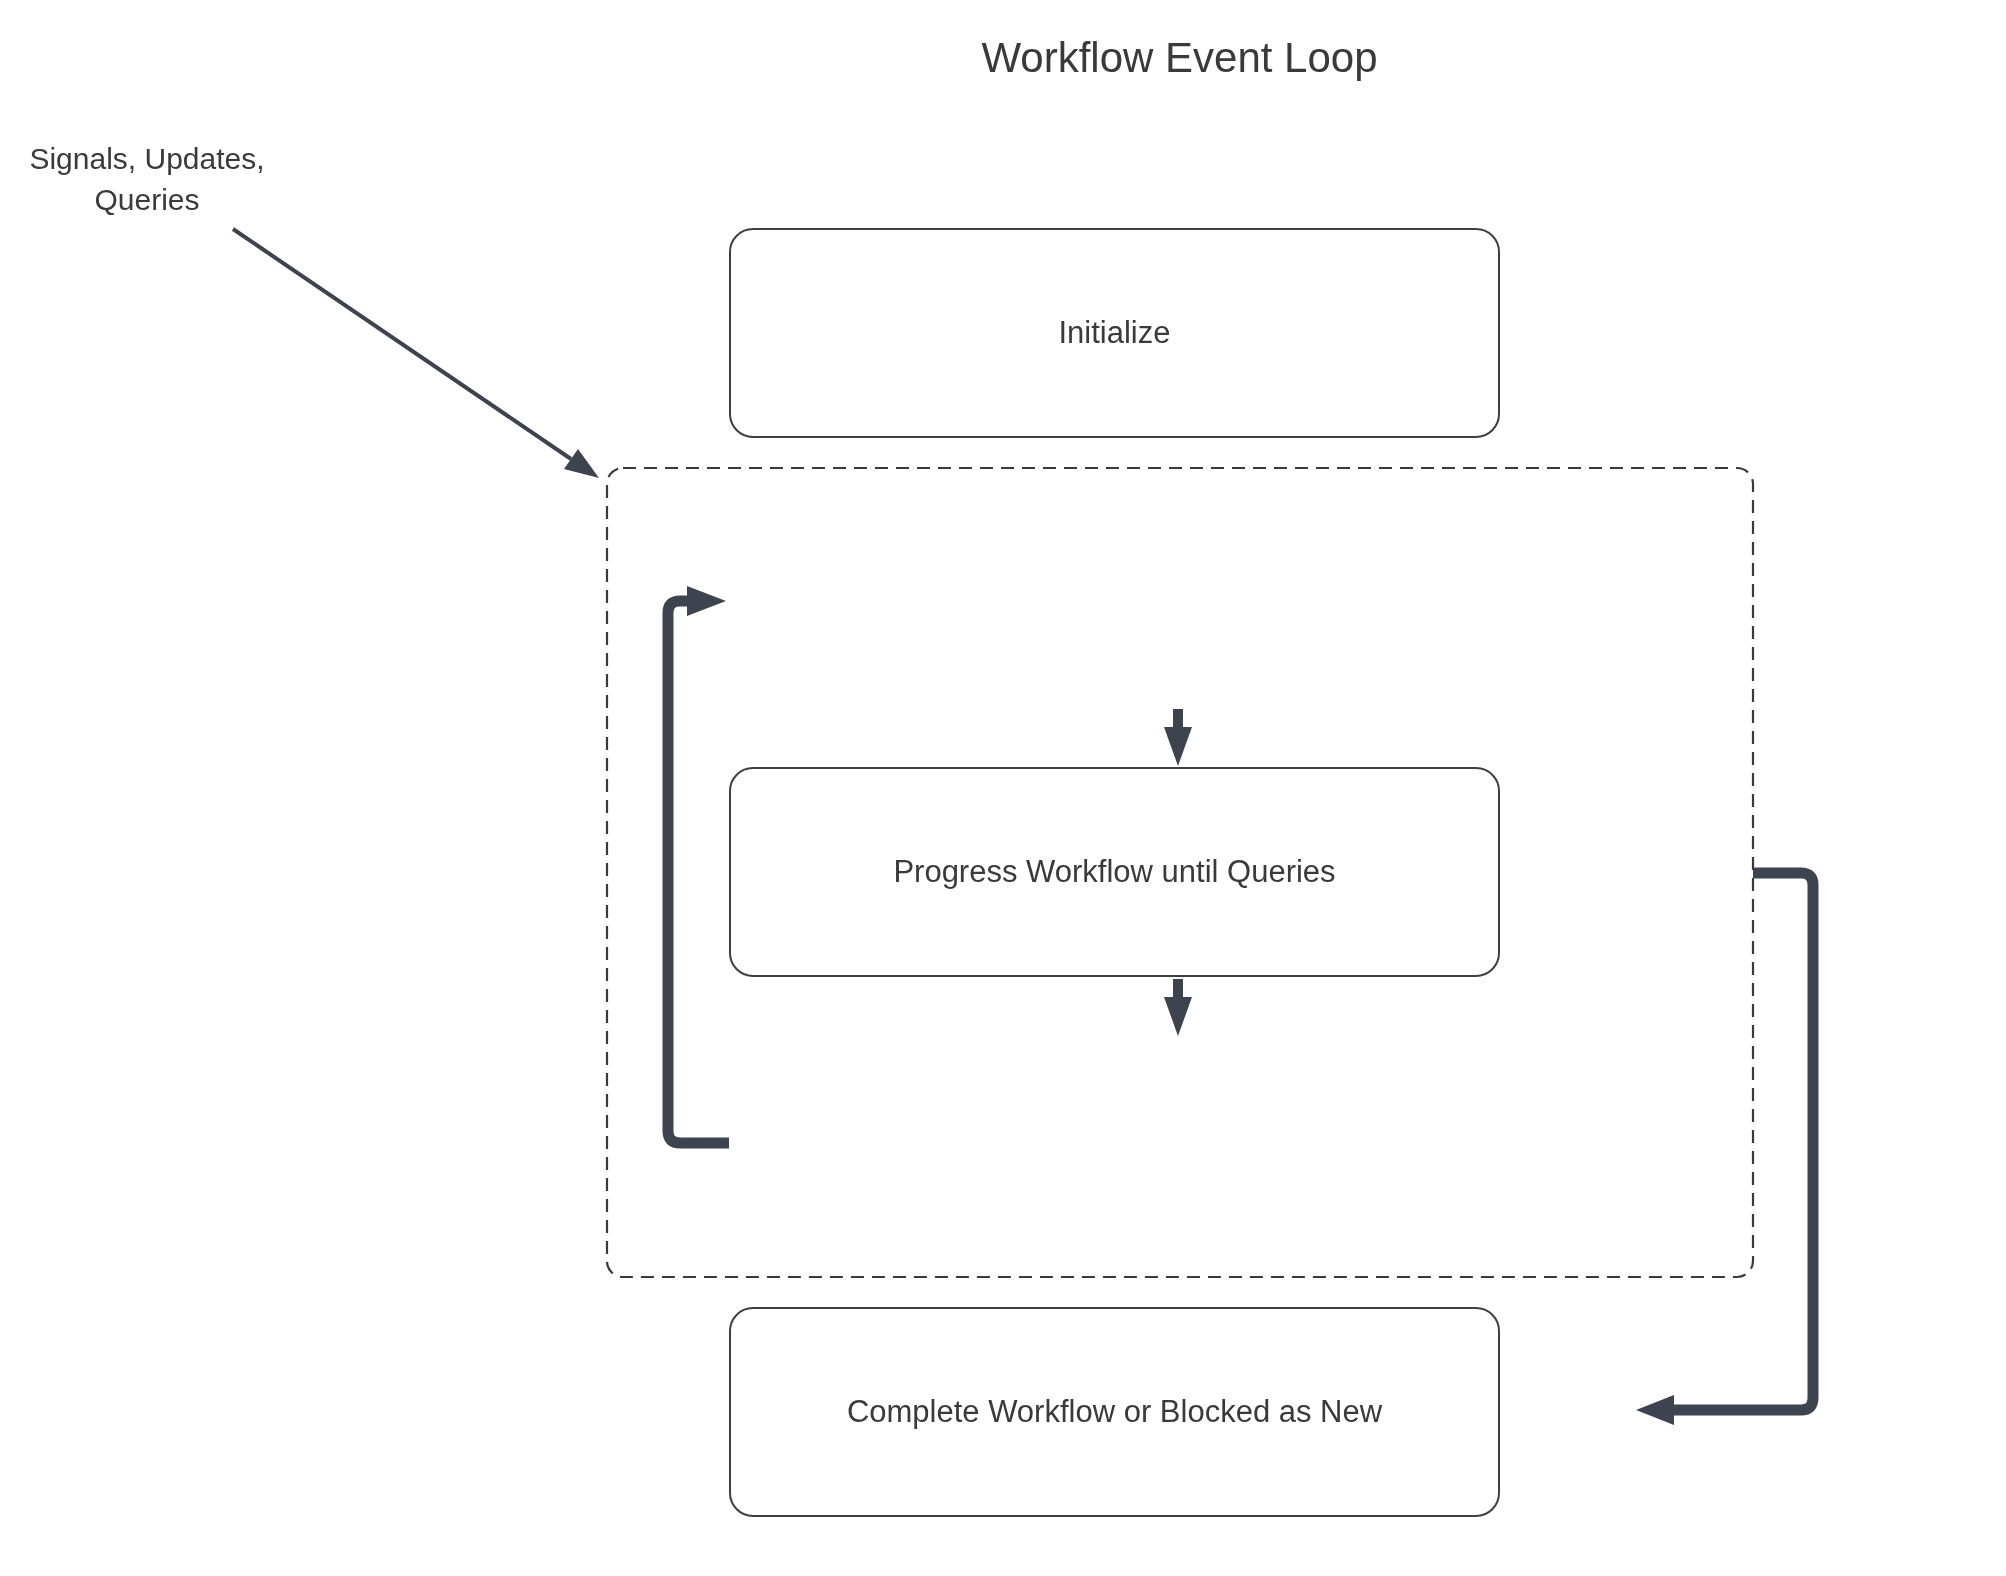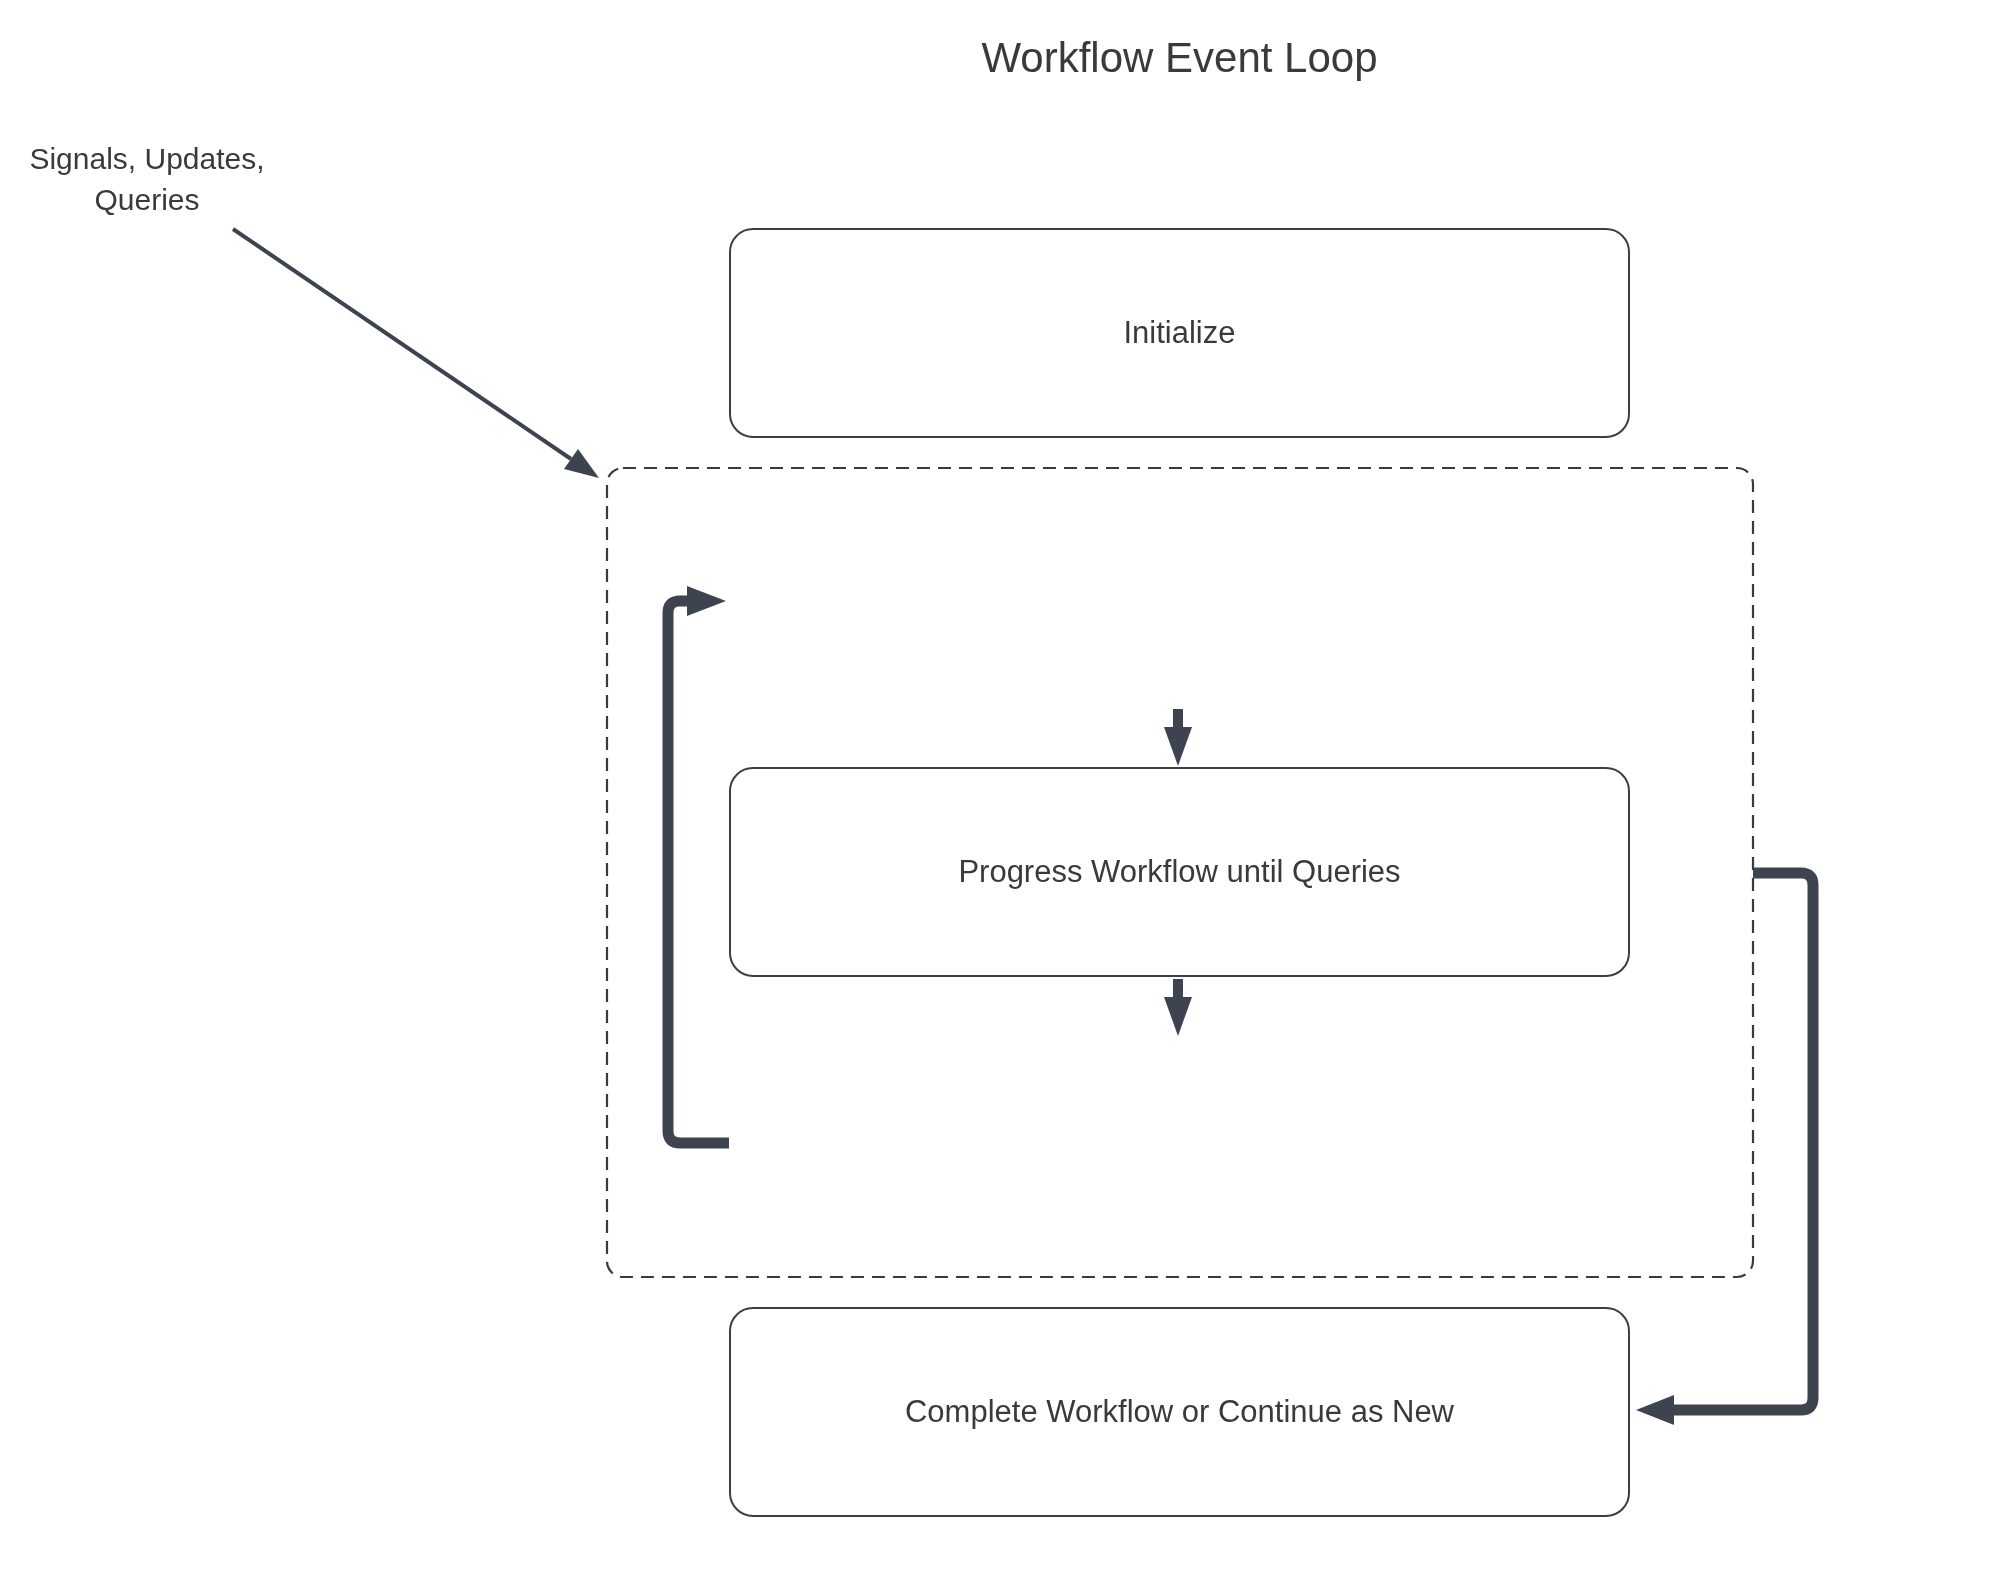--- a/index.html
+++ b/index.html
@@ -33,21 +33,21 @@
     top: 138px;
     width: 290px;
     text-align: center;
     font-size: 30px;
     line-height: 41px;
     color: var(--text);
   }
   .node {
     position: absolute;
     left: 729px;
-    width: 901px;
+    width: 771px;
     height: 210px;
     box-sizing: border-box;
     border: 2.5px solid var(--border);
     border-radius: 24px;
     background: var(--background);
     display: flex;
     align-items: center;
     justify-content: center;
     text-align: center;
     font-size: 31px;
@@ -119,16 +119,16 @@
     <span>Initialize</span>
   </div>
 
 
   <div class="node" id="node-progress-workflow">
     <span>Progress Workflow until Queries</span>
   </div>
 
 
   <div class="node" id="node-complete">
-    <span>Complete Workflow or Continue as New</span>
+    <span>Complete Workflow or Blocked as New</span>
   </div>
 
 </div>
 
 </body></html>

